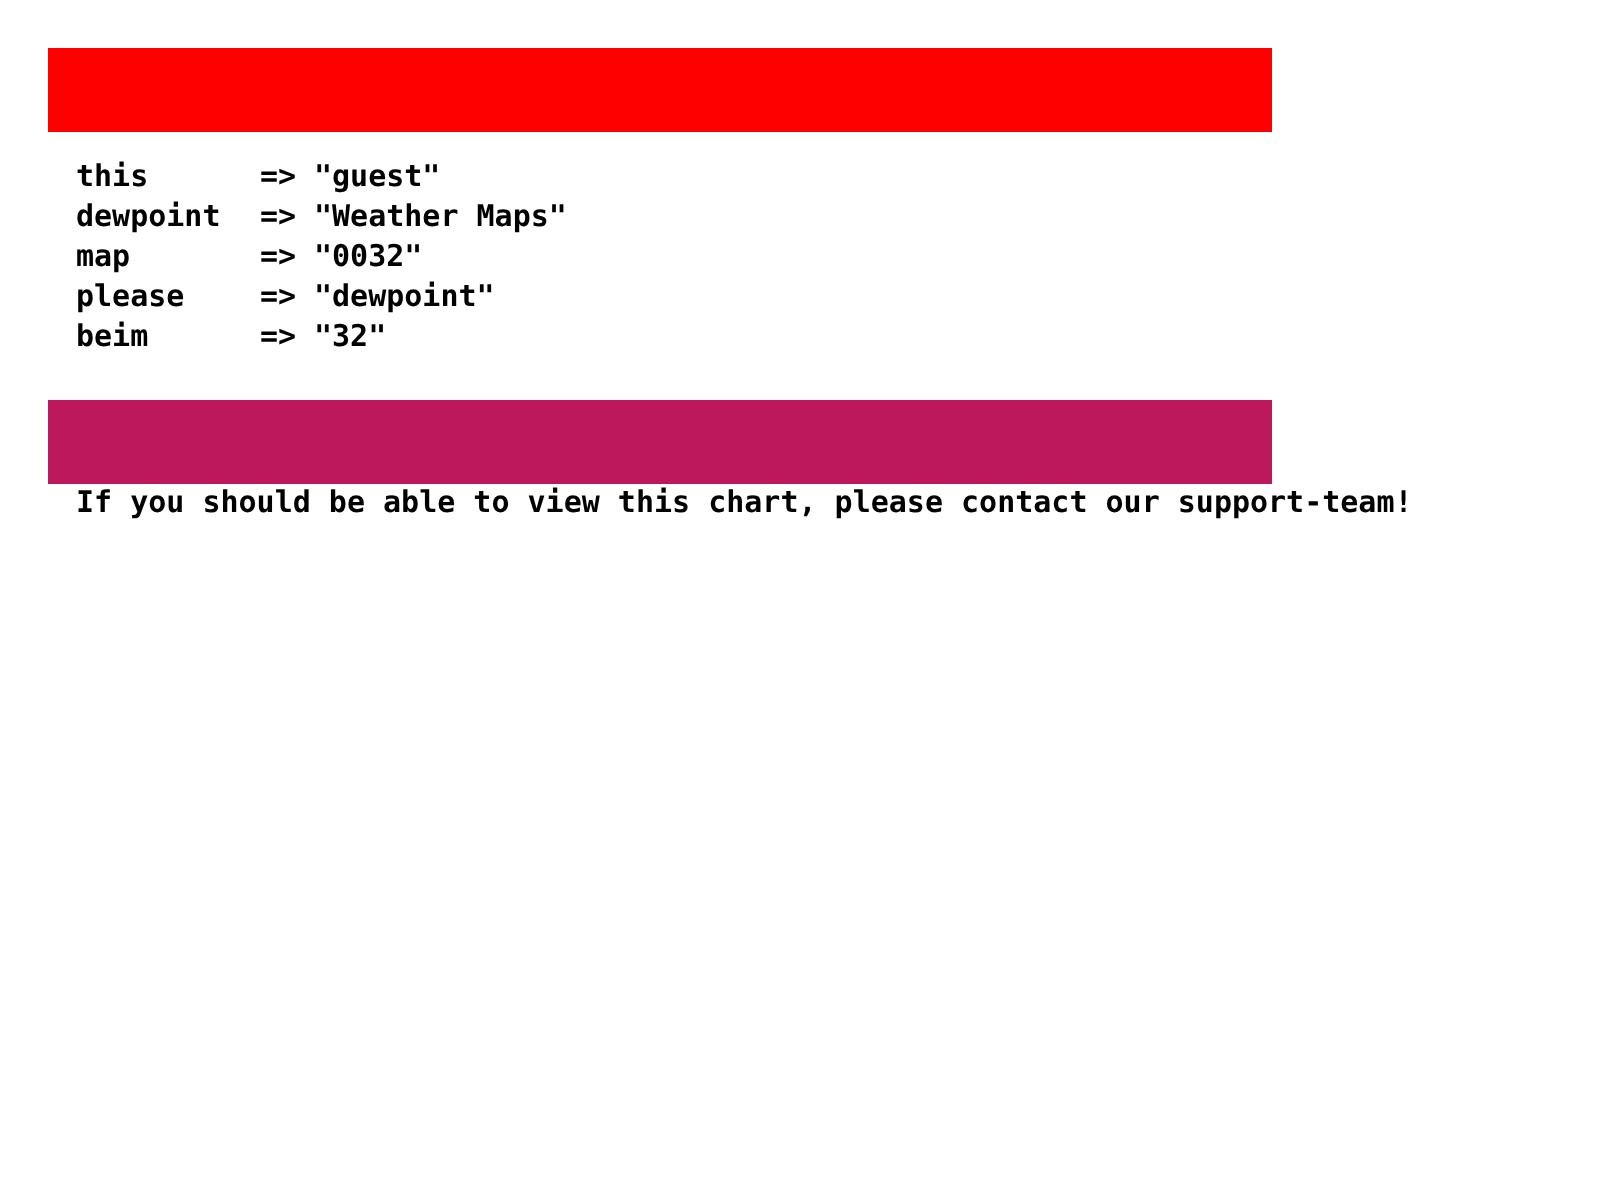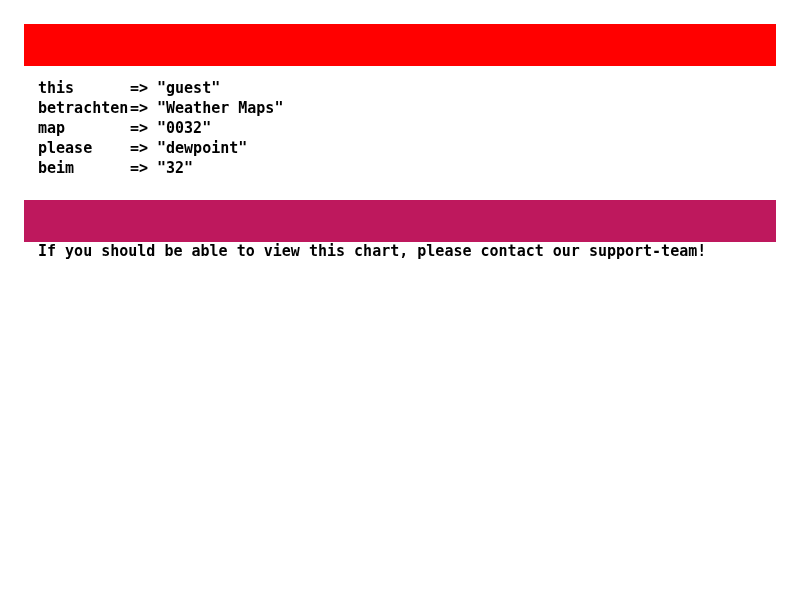--- a/index.html
+++ b/index.html
@@ -14,21 +14,21 @@
     background: #ffffff;
     overflow: hidden;
     font-family: "DejaVu Sans Mono", "Liberation Mono", monospace;
     font-weight: bold;
     font-size: 15px;
     color: #000000;
   }
   .banner {
     position: absolute;
     left: 24px;
-    width: 752px;
+    width: 612px;
     height: 42px;
     box-sizing: border-box;
     padding: 4px 0 0 14px;
     line-height: 19px;
     white-space: pre;
   }
   #error-banner {
     top: 24px;
     background: #ff0000;
     color: #ffffff;
@@ -77,21 +77,21 @@
     <span class="banner-line">Sie mapname diese Wetterkarte nicht betrachten!</span>
   </div>
 
   <div id="request-details">
     <div class="kv-row">
       <span class="kv-key">this</span>
       <span class="kv-arrow">=&gt;</span>
       <span class="kv-value">"guest"</span>
     </div>
     <div class="kv-row">
-      <span class="kv-key">betrachten</span>
+      <span class="kv-key">dewpoint</span>
       <span class="kv-arrow">=&gt;</span>
       <span class="kv-value">"Weather Maps"</span>
     </div>
     <div class="kv-row">
       <span class="kv-key">map</span>
       <span class="kv-arrow">=&gt;</span>
       <span class="kv-value">"0032"</span>
     </div>
     <div class="kv-row">
       <span class="kv-key">please</span>

